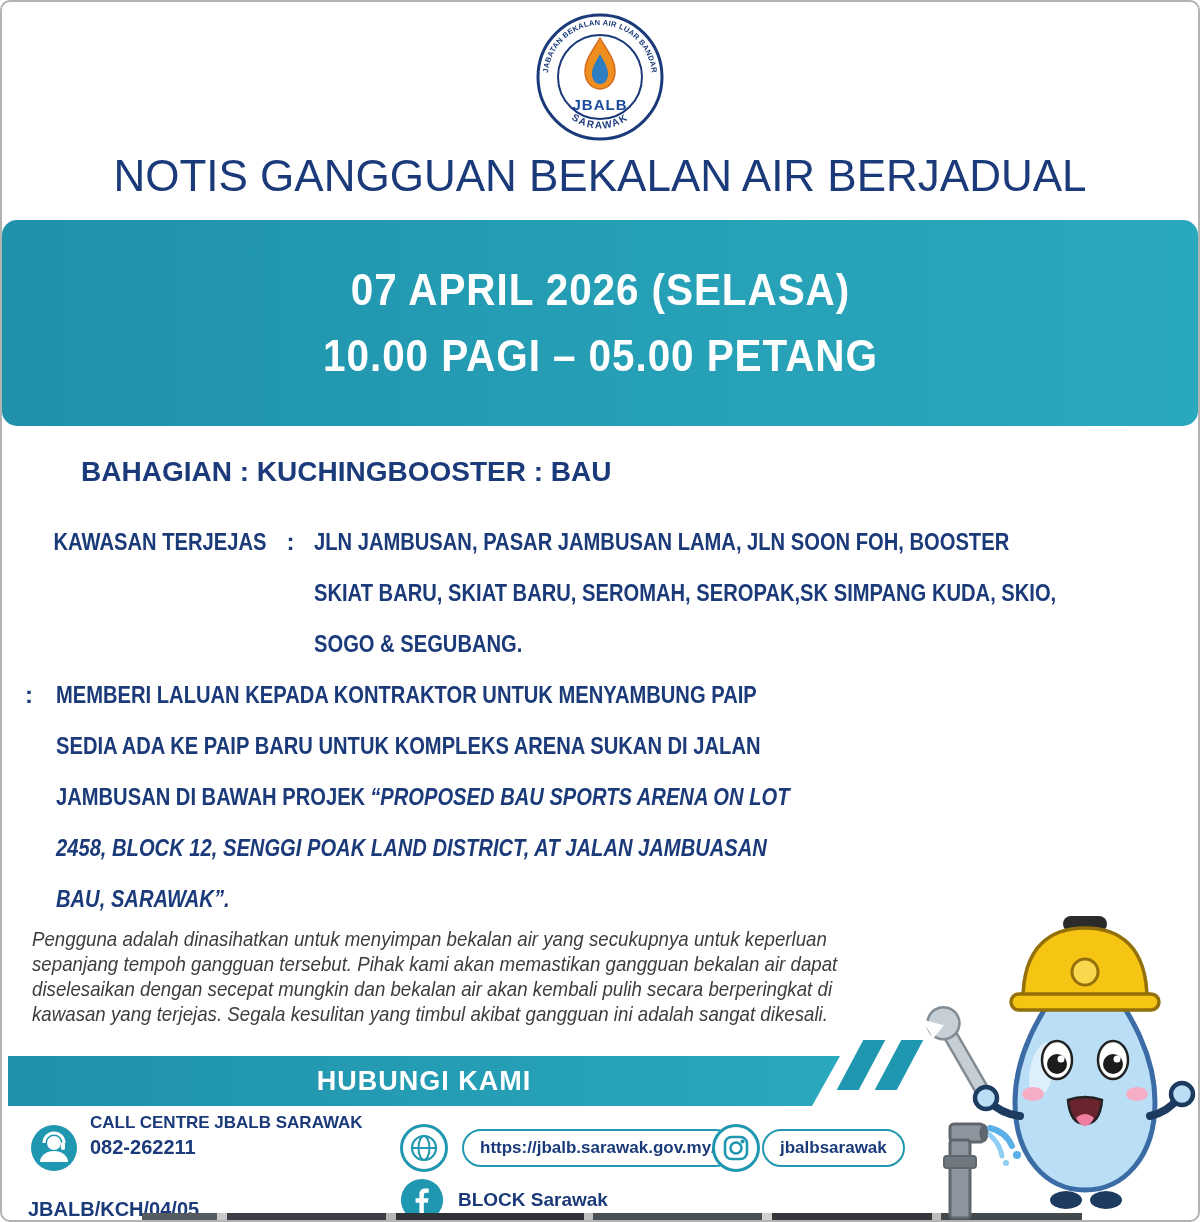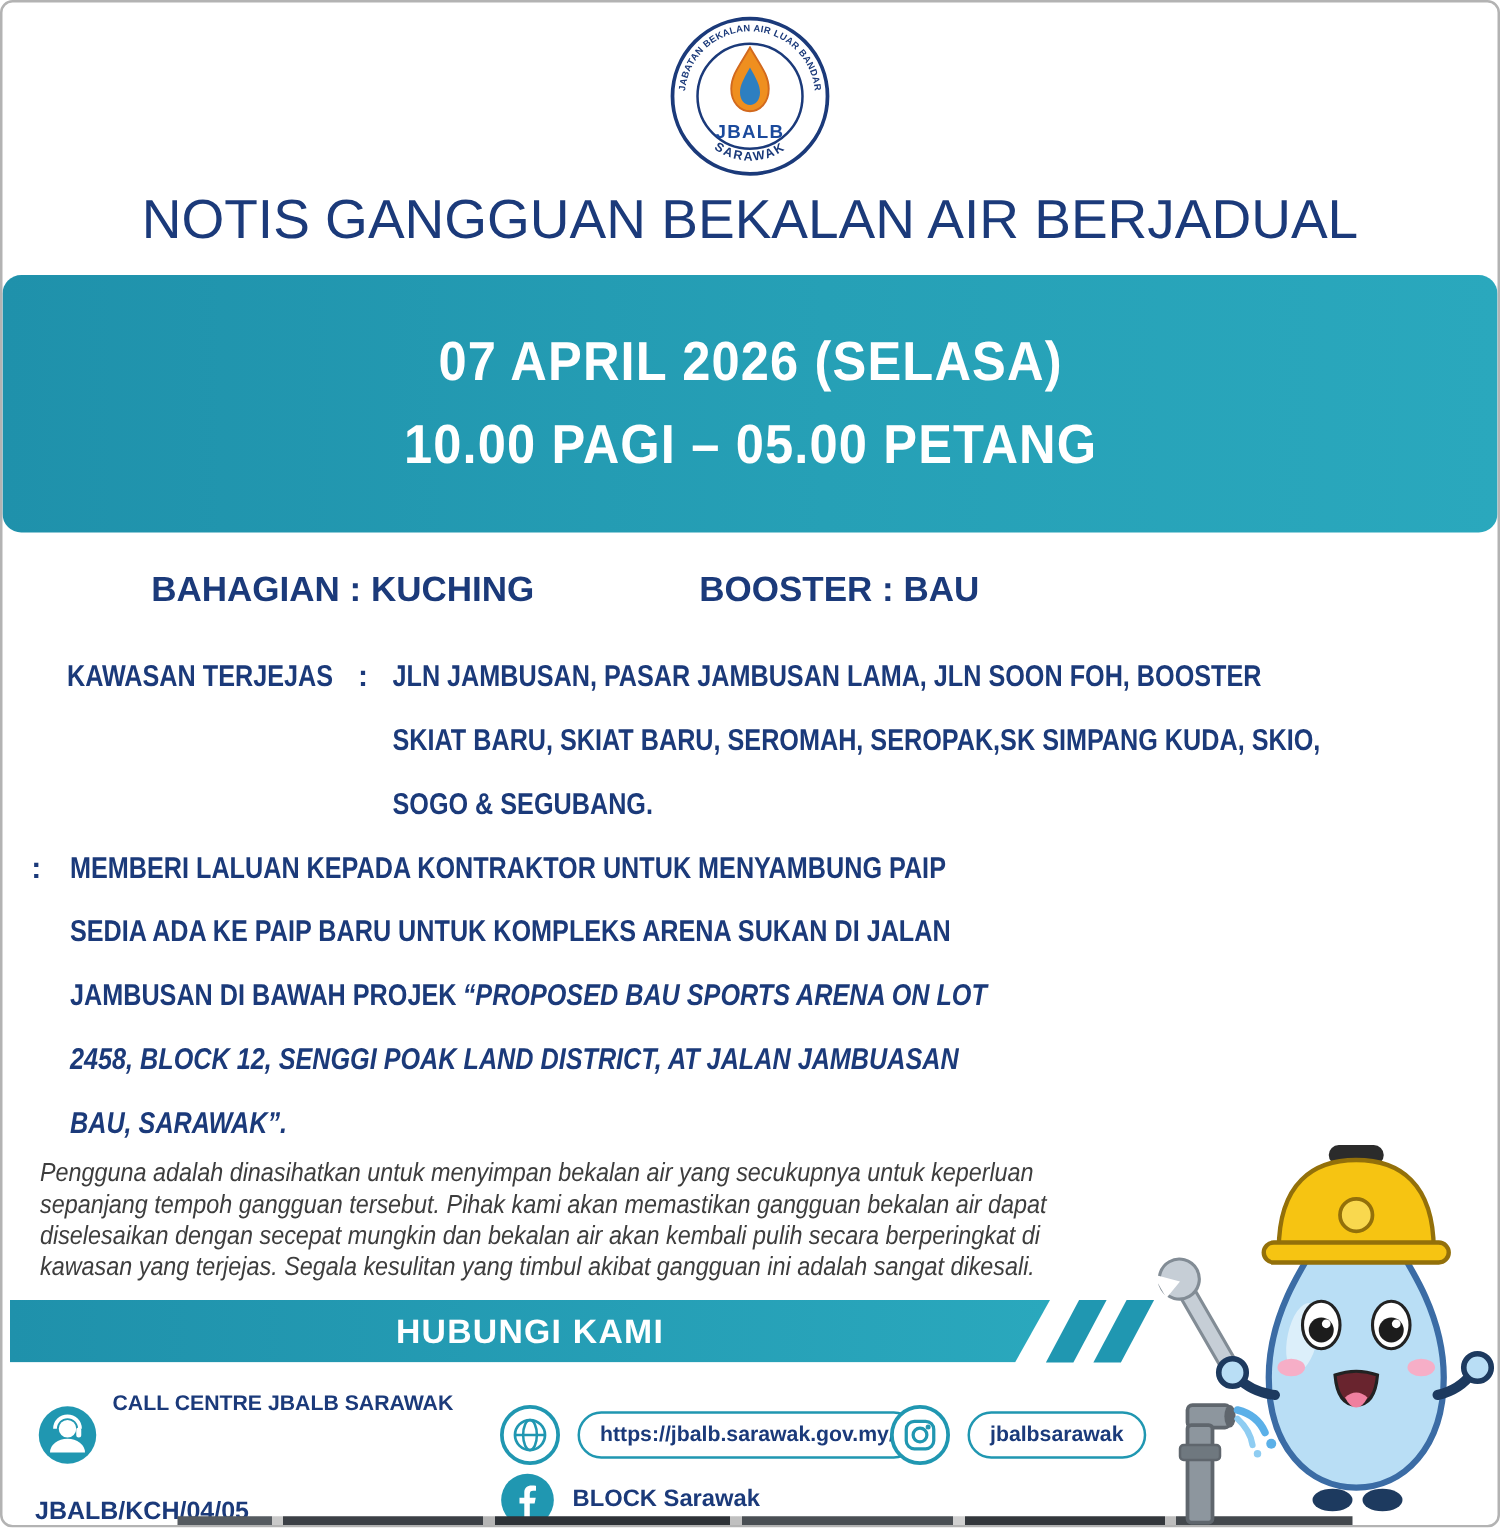--- a/index.html
+++ b/index.html
@@ -17,54 +17,54 @@
   
   .title{margin-top:8px;text-align:center;color:var(--navy);
     font-weight:normal;font-size:44px;line-height:52px;letter-spacing:0px;}
   
   .banner{margin-top:18px;height:206px;
     background:linear-gradient(90deg,#1f91ab 0%,#26a0b6 55%,#2aa8bd 100%);
     display:flex;flex-direction:column;justify-content:center;align-items:center;gap:16px;border-radius:15px;}
   .banner .line{color:#fff;font-weight:bold;font-size:44px;letter-spacing:1px;
     display:inline-block;transform:scaleX(.92);transform-origin:50% 50%;}
   
-  .region-row{display:flex;margin:30px 0 0 119px;gap:132px;
+  .region-row{display:flex;margin:30px 0 0 79px;
     color:var(--navy);font-size:28px;font-weight:bold;height:34px;}
   
   .details{margin-top:26px;color:var(--navy);font-weight:bold;}
   .detail-row{display:flex;}
   .detail-label{width:298px;text-align:right;font-size:24px;line-height:51px;white-space:nowrap;}
   .detail-label span{display:inline-block;transform:scaleX(.84);transform-origin:100% 50%;}
   .detail-colon{width:54px;text-align:center;font-size:24px;line-height:51px;}
   .detail-text{font-size:24px;line-height:51px;transform:scaleX(.84);transform-origin:0 0;}
   .dl{white-space:nowrap;}
   .project-italic{font-style:italic;margin-left:6px;}
   .italic-line{font-style:italic;}
   
   .disclaimer{margin:2px 0 0 30px;width:960px;font-size:21px;font-style:italic;
     color:#3d3d3d;line-height:25px;transform:scaleX(.89);transform-origin:0 0;}
   
   .hubungi{position:relative;margin-top:14px;height:50px;}
-  .hubungi-bar{position:absolute;left:6px;top:0;width:832px;height:50px;
+  .hubungi-bar{position:absolute;left:6px;top:16px;width:832px;height:50px;
     background:linear-gradient(90deg,#1f91ab,#2aa8bd);
     clip-path:polygon(0 0,832px 0,804px 50px,0 50px);
     display:flex;align-items:center;justify-content:center;
     color:#fff;font-size:27px;font-weight:bold;letter-spacing:1px;}
   .stripe{position:absolute;top:0;height:50px;background:var(--teal);transform:skewX(-28deg);}
   .s1{left:848px;width:22px;}
   .s2{left:886px;width:22px;}
   
   .footer{position:relative;margin-top:8px;height:128px;color:var(--navy);font-weight:bold;}
   .cc-item{position:absolute;left:28px;top:14px;display:flex;gap:12px;align-items:flex-start;}
   .cc-item .icon{margin-top:12px;}
   .cc-label{font-size:17px;line-height:22px;}
   .cc-num{font-size:20px;line-height:26px;}
   .ref{position:absolute;left:26px;top:100px;font-size:20px;}
   .web-item{position:absolute;left:398px;top:26px;display:flex;gap:14px;align-items:center;}
-  .ig-item{position:absolute;left:710px;top:26px;display:flex;gap:14px;align-items:center;}
+  .ig-item{position:absolute;left:710px;top:26px;display:flex;gap:2px;align-items:center;}
   .fb-item{position:absolute;left:398px;top:80px;display:flex;gap:14px;align-items:center;}
   .pill{border:2px solid var(--teal);border-radius:22px;padding:7px 16px;font-size:17px;white-space:nowrap;}
   .fb-text{font-size:19px;}
   .icon svg{display:block;}
   
   .mascot{position:absolute;left:918px;top:886px;width:280px;height:334px;z-index:2;}
   
   .bottom-strip{position:absolute;bottom:0;left:140px;width:940px;height:7px;
     background:linear-gradient(90deg,#565b60 0 8%,#c9c9c9 8% 9%,#3c4046 9% 26%,
       #b5b5b5 26% 27%,#2e3237 27% 47%,#c0c0c0 47% 48%,#4a4f54 48% 66%,
@@ -153,20 +153,21 @@
         <svg width="48" height="48" viewBox="0 0 48 48">
           <circle cx="24" cy="24" r="23" fill="#2097b1"></circle>
           <circle cx="24" cy="19" r="7" fill="#fff"></circle>
           <path d="M10 38 a14 11 0 0 1 28 0 z" fill="#fff"></path>
           <path d="M14 19 a10 10 0 0 1 20 0" stroke="#fff" stroke-width="3" fill="none"></path>
           <rect x="31" y="18" width="4" height="8" rx="2" fill="#fff"></rect>
         </svg>
       </span>
       <div>
         <div class="cc-label">CALL CENTRE JBALB SARAWAK</div>
+        <div class="cc-num">082-262211</div>
       </div>
     </div>
 
     <div class="ref">JBALB/KCH/04/05</div>
 
     <div class="web-item">
       <span class="icon">
         <svg width="48" height="48" viewBox="0 0 48 48">
           <circle cx="24" cy="24" r="22.5" fill="#fff" stroke="#2097b1" stroke-width="3"></circle>
           <circle cx="24" cy="24" r="12" fill="none" stroke="#2097b1" stroke-width="2.2"></circle>

